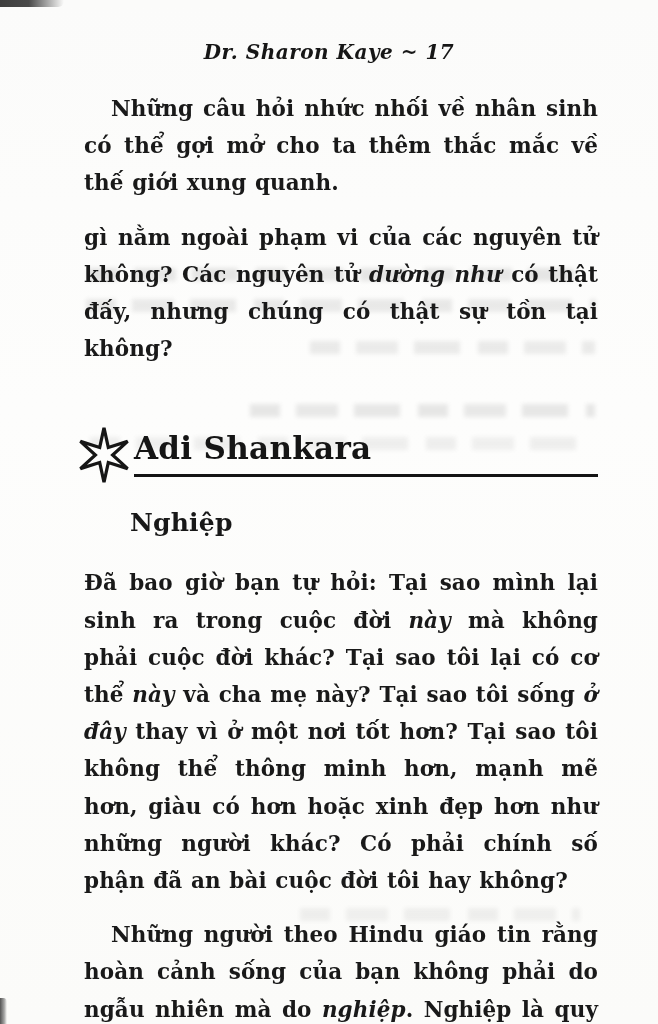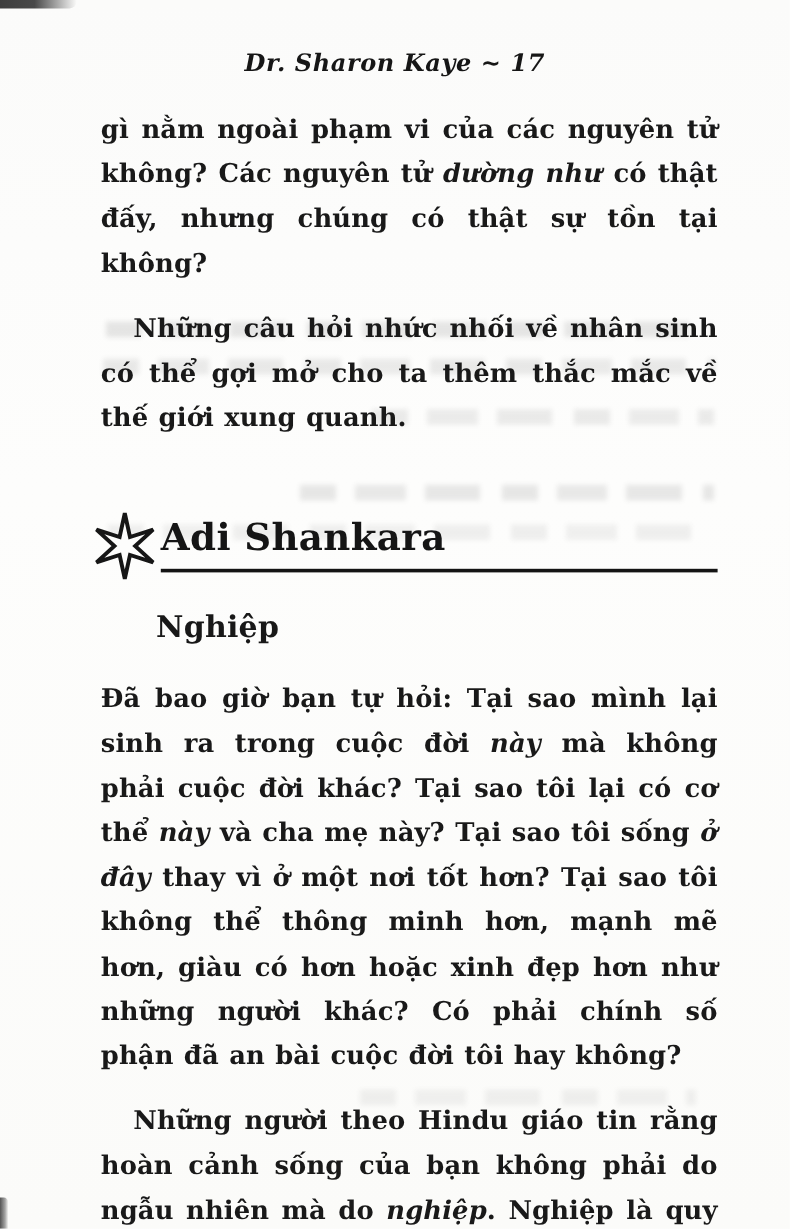--- a/index.html
+++ b/index.html
@@ -137,22 +137,22 @@
   <div class="ghost" style="left:310px; top:341px; width:285px; opacity:0.10;"></div>
   <div class="ghost" style="left:250px; top:404px; width:345px; opacity:0.12;"></div>
   <div class="ghost" style="left:90px;  top:437px; width:500px; opacity:0.08;"></div>
   <div class="ghost" style="left:300px; top:908px; width:280px; opacity:0.07;"></div>
 
   <div class="running-header">Dr. Sharon Kaye ~ 17</div>
 
   <div class="text-column">
 
     <div>
+        <p class="para indent"><span>Những câu hỏi nhức nhối về nhân sinh có thể gợi mở cho ta thêm thắc mắc về thế giới xung quanh.</span></p>
         <p class="para"><span>gì nằm ngoài phạm vi của các nguyên tử không? Các nguyên tử </span><em>dường như</em><span> có thật đấy, nhưng chúng có thật sự tồn tại không?</span></p>
-        <p class="para indent"><span>Những câu hỏi nhức nhối về nhân sinh có thể gợi mở cho ta thêm thắc mắc về thế giới xung quanh.</span></p>
       </div>
 
     <div class="section-heading">
       <div class="heading-row">
         <span class="star-icon">
           <svg width="60" height="64" viewBox="0 0 66 70" aria-hidden="true">
             <polygon points="33,5 37.75,26.77 58.98,20 42.5,35 58.98,50 37.75,43.23 33,65 28.25,43.23 7.02,50 23.5,35 7.02,20 28.25,26.77" fill="#fdfdfc" stroke="#161616" stroke-width="3.6" stroke-linejoin="miter"></polygon>
           </svg>
         </span>
         <span class="title-wrap">

